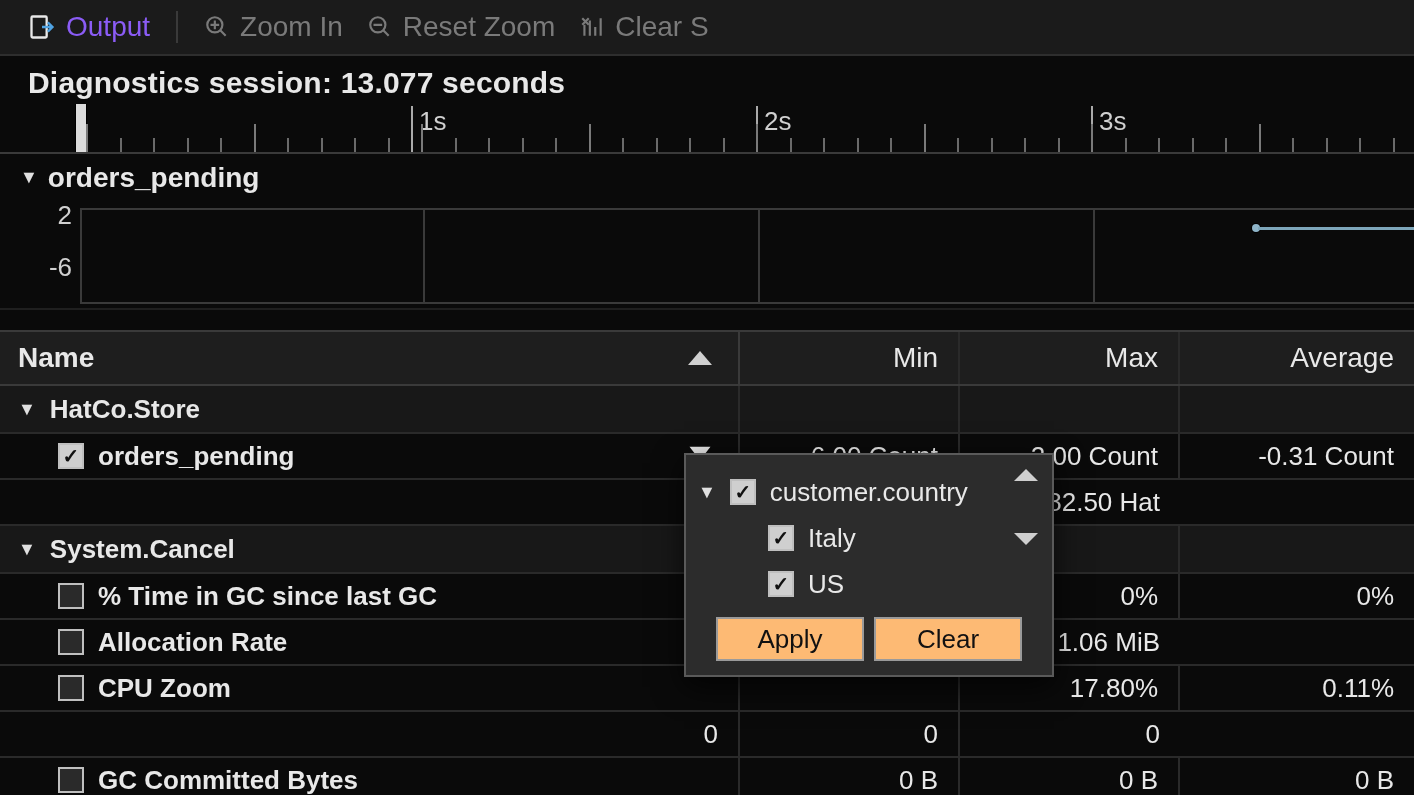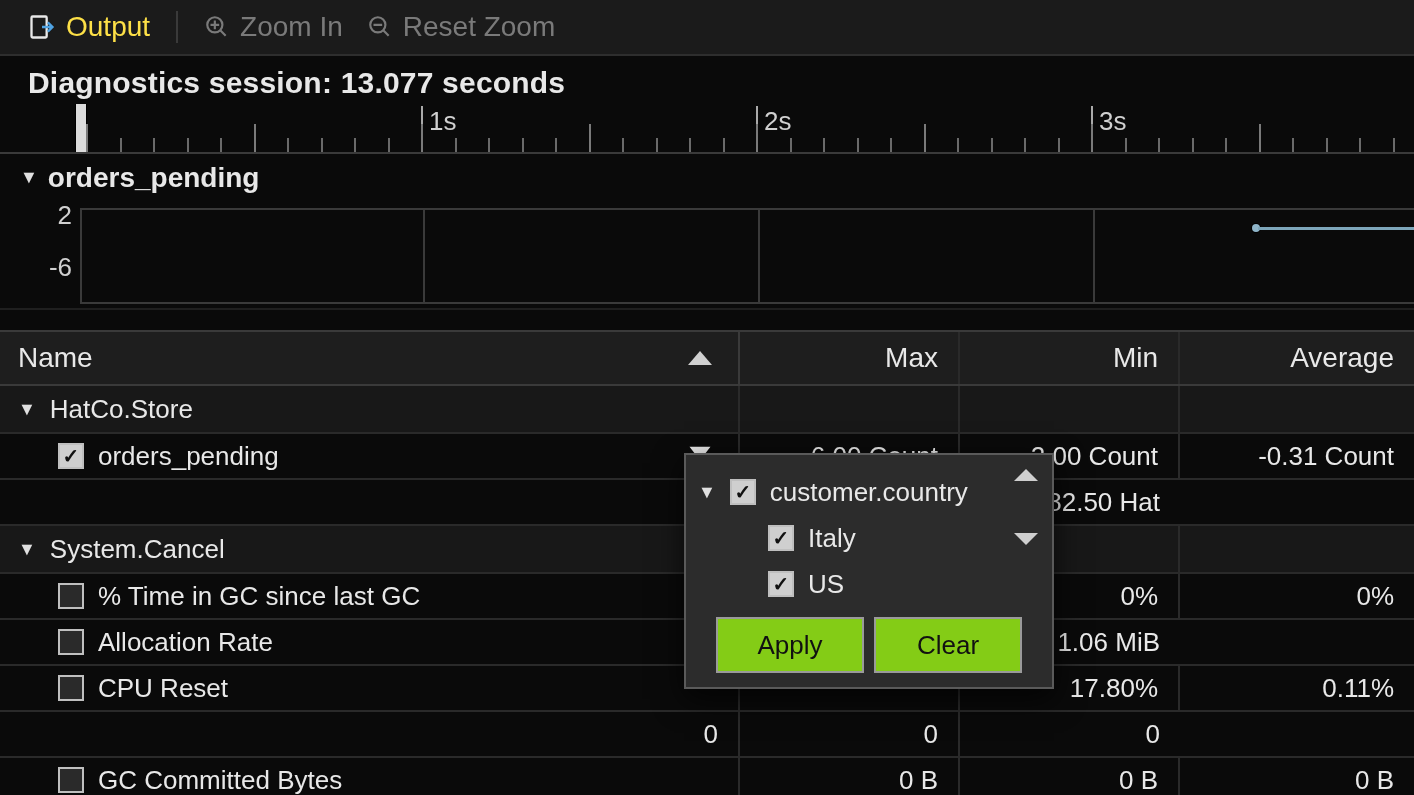--- a/index.html
+++ b/index.html
@@ -29,21 +29,21 @@
   .toolbar .divider {
     width: 2px;
     height: 32px;
     background: #3a3a3a;
     margin: 0 8px;
   }
   .tb-btn {
     display: inline-flex;
     align-items: center;
     gap: 10px;
-    color: #fde047;
+    color: #8b5cf6;
     font-size: 28px;
     padding: 2px 6px;
   }
   .tb-btn.dim, .tb-btn.dim .lbl { color: #7a7a7a; }
   .tb-btn svg { display: block; }
   .tb-btn .lbl { font-size: 28px; }
 
   
   .session {
     padding: 10px 28px 0 28px;
@@ -164,20 +164,21 @@
     border-bottom: 2px solid #3a3a3a;
   }
   .row.head .c-name { border-right: 2px solid #3a3a3a; }
   .row .c-name {
     display: flex;
     align-items: center;
     padding-left: 18px;
     gap: 14px;
     height: 100%;
     border-right: 2px solid #2a2a2a;
+    font-weight: bold;
   }
   .row.head .c-name { justify-content: space-between; padding-right: 26px; }
   .row .num {
     text-align: right;
     padding-right: 20px;
     border-right: 2px solid #2a2a2a;
     height: 100%;
     display: flex;
     align-items: center;
     justify-content: flex-end;
@@ -249,22 +250,22 @@
     padding-right: 2px;
   }
   .popup .btns {
     display: flex;
     gap: 10px;
     justify-content: center;
     margin-top: 10px;
   }
   .popup button {
     width: 148px;
-    height: 56px;
-    background: #84cc16;
+    height: 44px;
+    background: #fdba74;
     color: #111;
     font-size: 26px;
     border: 2px solid #9a9a9a;
     font-family: inherit;
     cursor: pointer;
   }
   .popup .left-col { display:flex; flex-direction:column; flex:1; }
 </style>
 </head>
 <body>
@@ -291,30 +292,39 @@
   </span>
   <span class="tb-btn dim">
     <span>
       <svg width="26" height="26" viewBox="0 0 24 24" fill="none" stroke="#7a7a7a" stroke-width="2">
         <circle cx="10" cy="10" r="7"></circle>
           <path d="M6 10h8M20 20l-5-5"></path>
       </svg>
     </span>
     <span class="lbl">Reset Zoom</span>
   </span>
+  <span class="tb-btn dim">
+    <span>
+      <svg width="26" height="26" viewBox="0 0 24 24" fill="none" stroke="#7a7a7a" stroke-width="2">
+        <path d="M5 20V10M10 20V6M15 20V12M20 20V4"></path>
+        <path d="M3 4l6 6M9 4l-6 6" stroke="#7a7a7a"></path>
+      </svg>
+    </span>
+    <span class="lbl">Clear S</span>
+  </span>
 </div>
 
 <div class="session">
   <span>Diagnostics session: </span><span>13.077 seconds</span>
 </div>
 
 <div class="ruler">
   <div class="playhead" style="left:76px"></div>
   <div class="grad" id="ruler-grad">
-      <div class="label" style="left: 421px; text-align: center;">1s</div>
+      <div class="label" style="left: 411px; text-align: center;">1s</div>
       <div class="label" style="left: 756px;">2s</div>
       <div class="label" style="left: 1091px;">3s</div>
       <div class="tick major" style="height: 28px; left: 86px;"></div>
       <div class="tick minor" style="left: 119.5px;"></div>
       <div class="tick minor" style="left: 153px;"></div>
       <div class="tick minor" style="left: 186.5px;"></div>
       <div class="tick minor" style="left: 220px;"></div>
       <div class="tick major" style="left: 253.5px;"></div>
       <div class="tick minor" style="left: 287px;"></div>
       <div class="tick minor" style="left: 320.5px;"></div>
@@ -368,22 +378,22 @@
       <div class="vline" style="left: 1011px;"></div>
     </div>
 </div>
 
 <div class="grid">
   <div class="row head">
     <div class="c-name">
       <span>Name</span>
       <span class="sort-arrow"></span>
     </div>
+    <div class="num">Min</div>
     <div class="num">Max</div>
-    <div class="num">Min</div>
     <div class="num">Average</div>
   </div>
   <div id="table-body">
       <div class="row group">
         <div class="c-name">
           <span class="tri">▼</span>
           <span>HatCo.Store</span>
         </div>
         <div class="num"></div>
         <div class="num"></div>
@@ -430,21 +440,21 @@
         <div class="c-name">
           <span class="chk "></span>
           <span>Allocation Rate</span>
         </div>
         <div class="num"></div>
         <div class="num">1.06 MiB</div>
       </div>
       <div class="row child">
         <div class="c-name">
           <span class="chk "></span>
-          <span>CPU Reset</span>
+          <span>CPU Zoom</span>
         </div>
         <div class="num"></div>
         <div class="num">17.80%</div>
         <div class="num">0.11%</div>
       </div>
       <div class="row child">
         <div class="num">0</div>
         <div class="num">0</div>
         <div class="num">0</div>
       </div>

